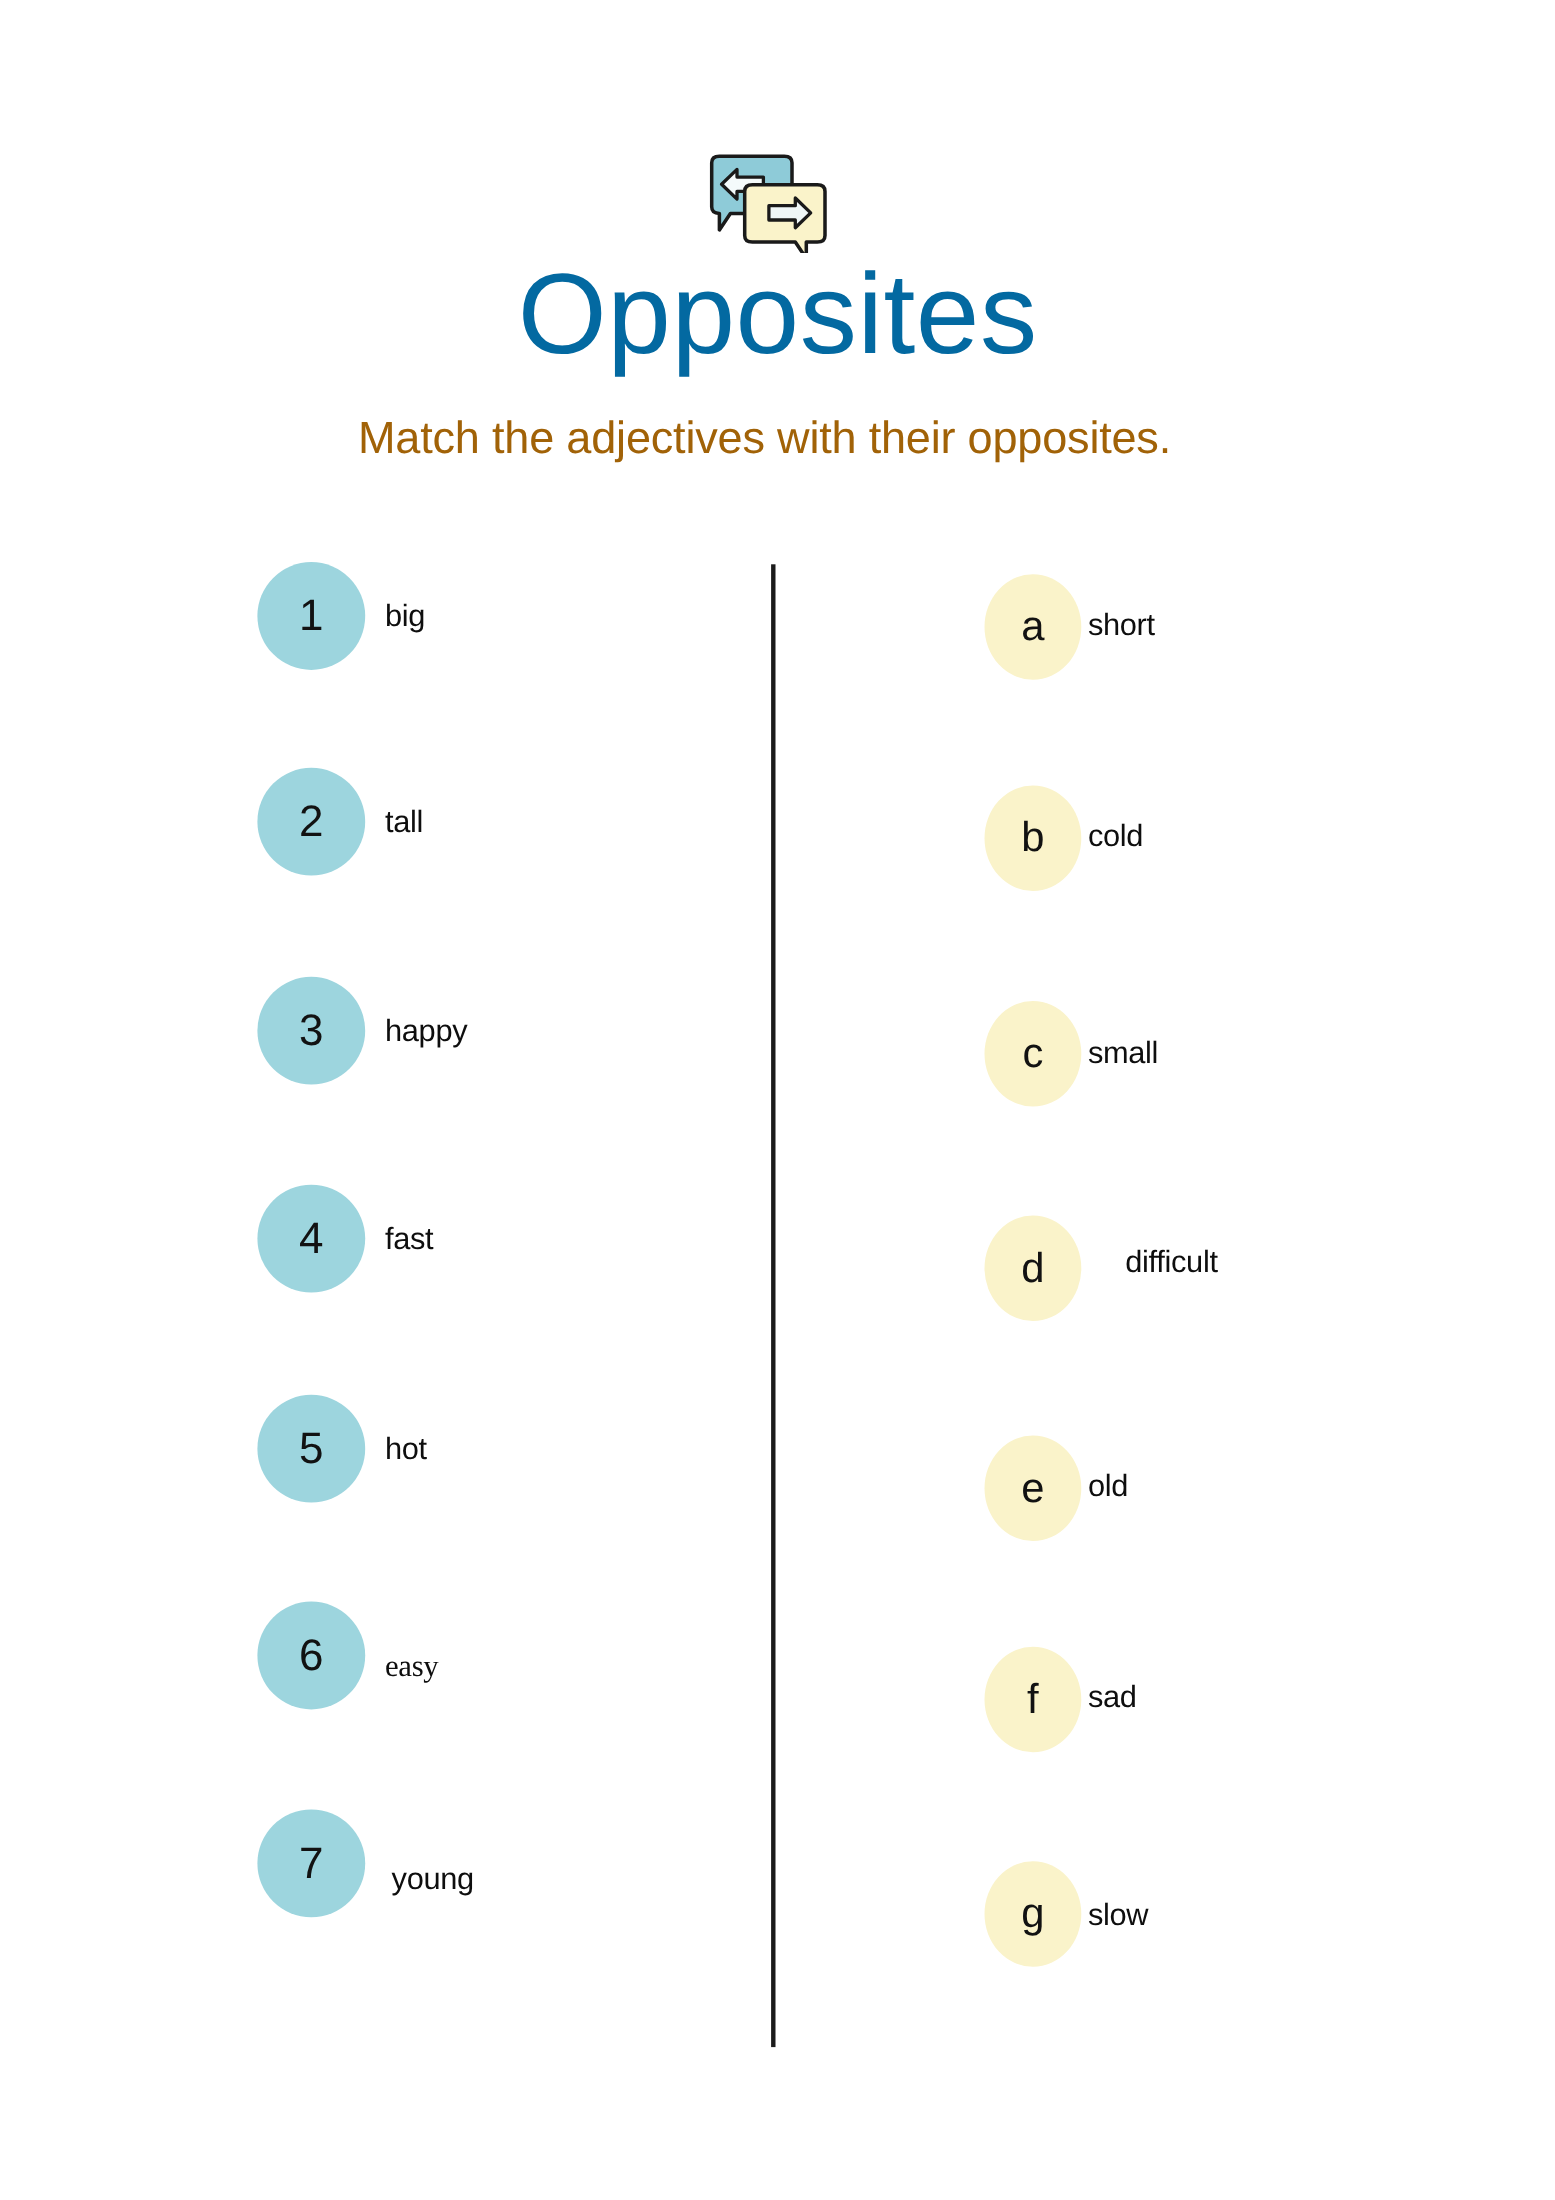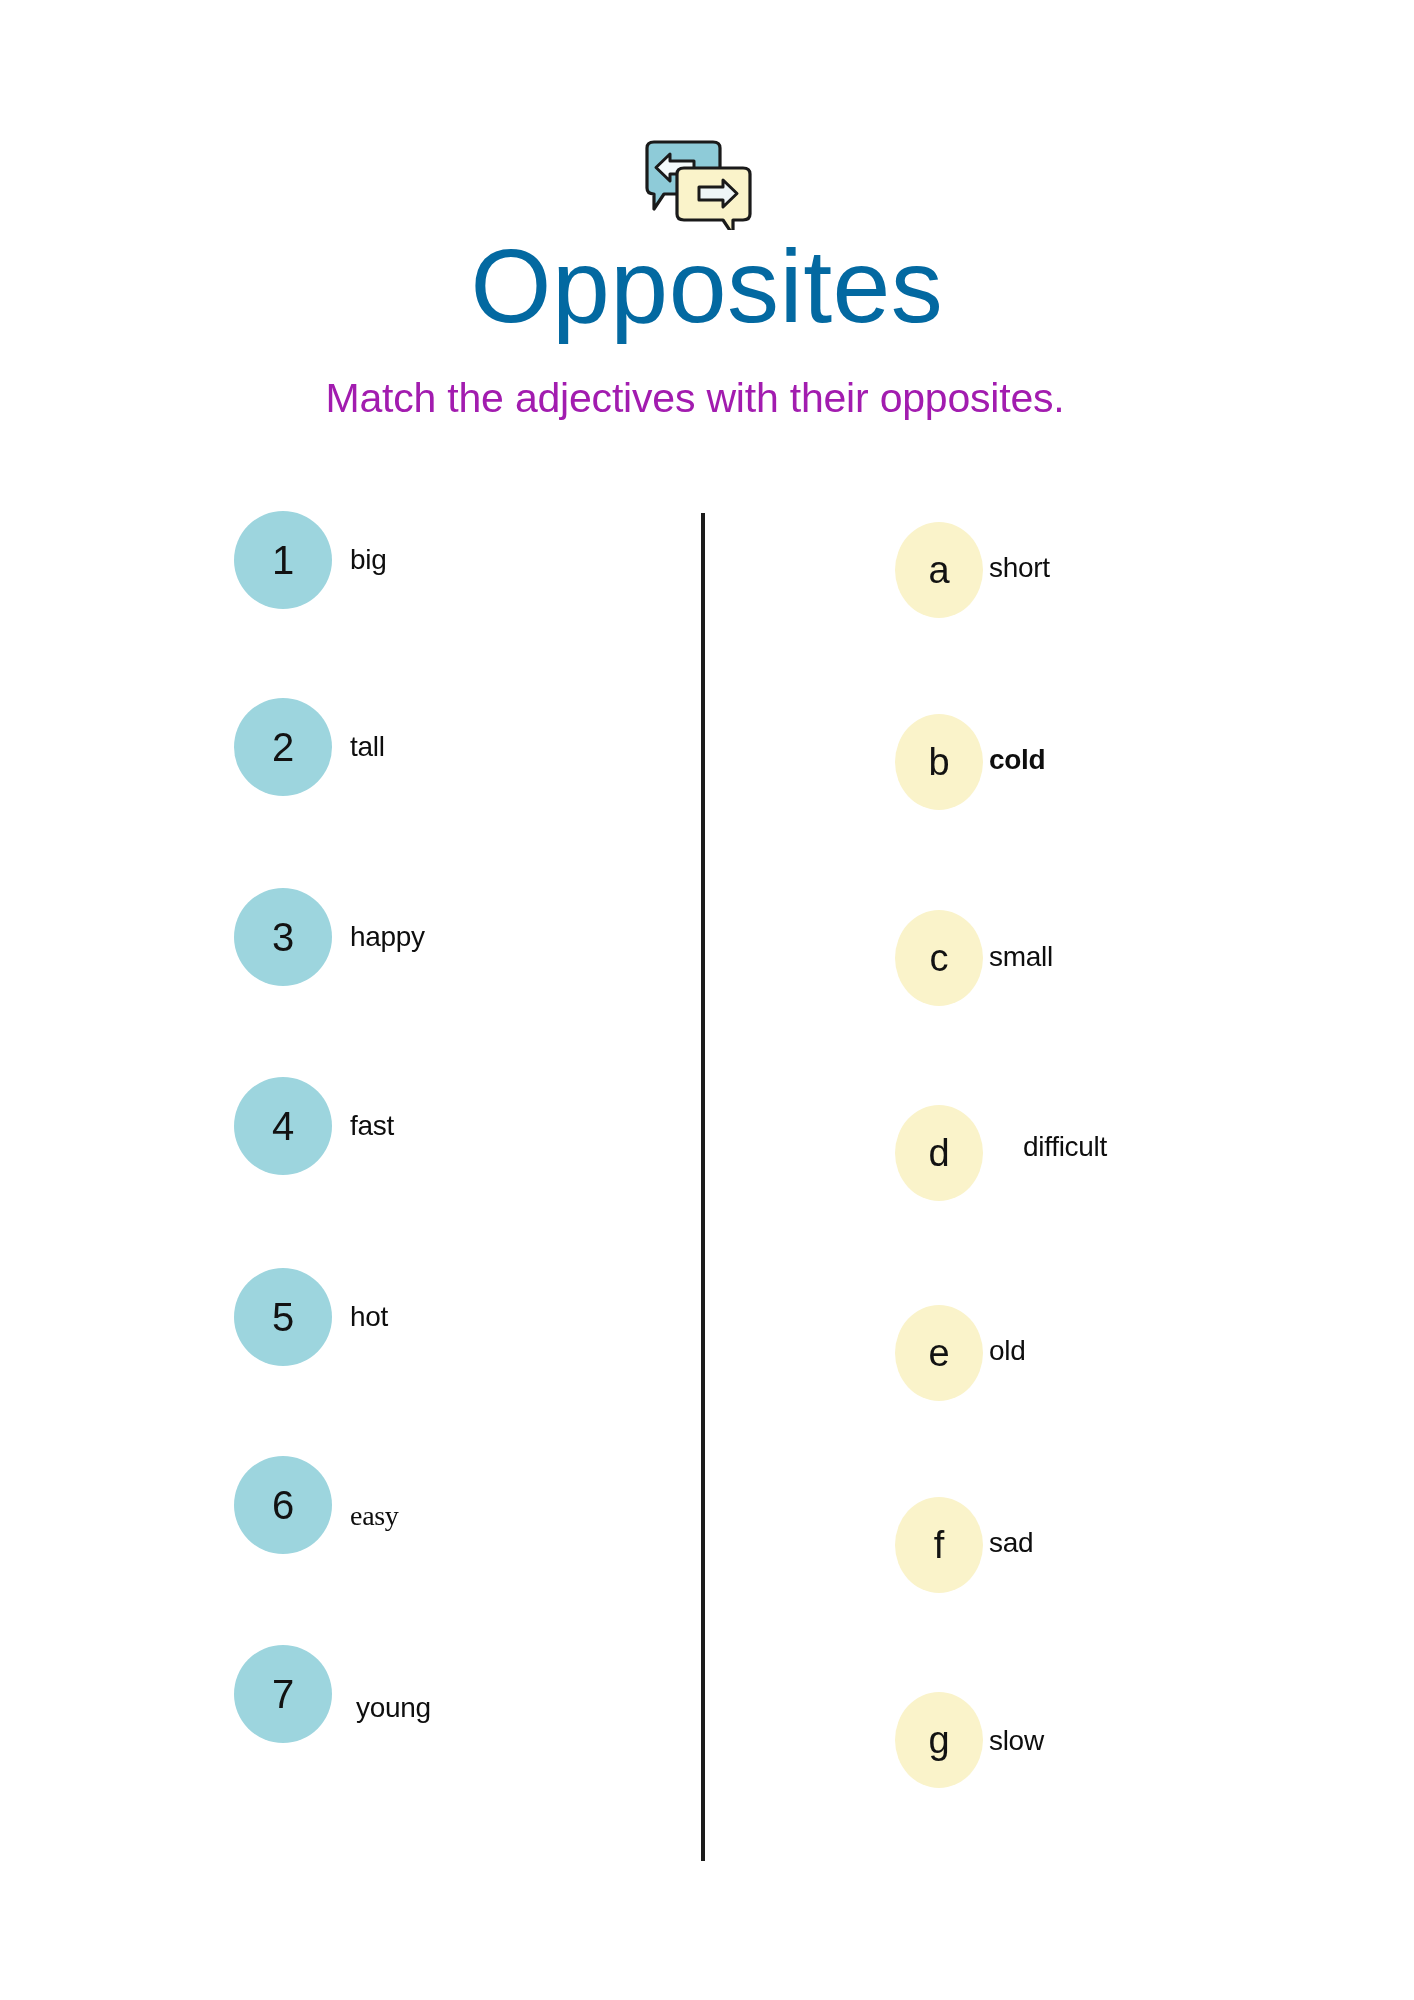--- a/index.html
+++ b/index.html
@@ -57,21 +57,21 @@
   .page-subtitle {
     position: absolute;
     top: 375px;
     left: 0;
     width: 1390px;
     text-align: center;
     font-family: "Liberation Sans", sans-serif;
     font-size: 41px;
     font-weight: 400;
     letter-spacing: -0.2px;
-    color: #a21caf;
+    color: #a16207;
   }
 
   
   .divider {
     position: absolute;
     left: 701px;
     top: 513px;
     width: 4px;
     height: 1348px;
     background: #1b1b1b;
@@ -196,21 +196,21 @@
 
   <div class="col col-right">
 
     <div class="item" style="top:522px; left:194px;">
       <span class="bubble bubble-letter">a</span>
       <span class="word word-right" style="margin-top:-4px;">short</span>
     </div>
 
     <div class="item" style="top:714px; left:194px;">
       <span class="bubble bubble-letter">b</span>
-      <span class="word word-right" style="margin-top:-4px;font-weight:bold;">cold</span>
+      <span class="word word-right" style="margin-top:-4px;">cold</span>
     </div>
 
     <div class="item" style="top:910px; left:194px;">
       <span class="bubble bubble-letter">c</span>
       <span class="word word-right" style="margin-top:-2px;">small</span>
     </div>
 
     <div class="item" style="top:1105px; left:194px;">
       <span class="bubble bubble-letter">d</span>
       <span class="word word-right" style="margin-top:-12px; margin-left:40px;">difficult</span>

